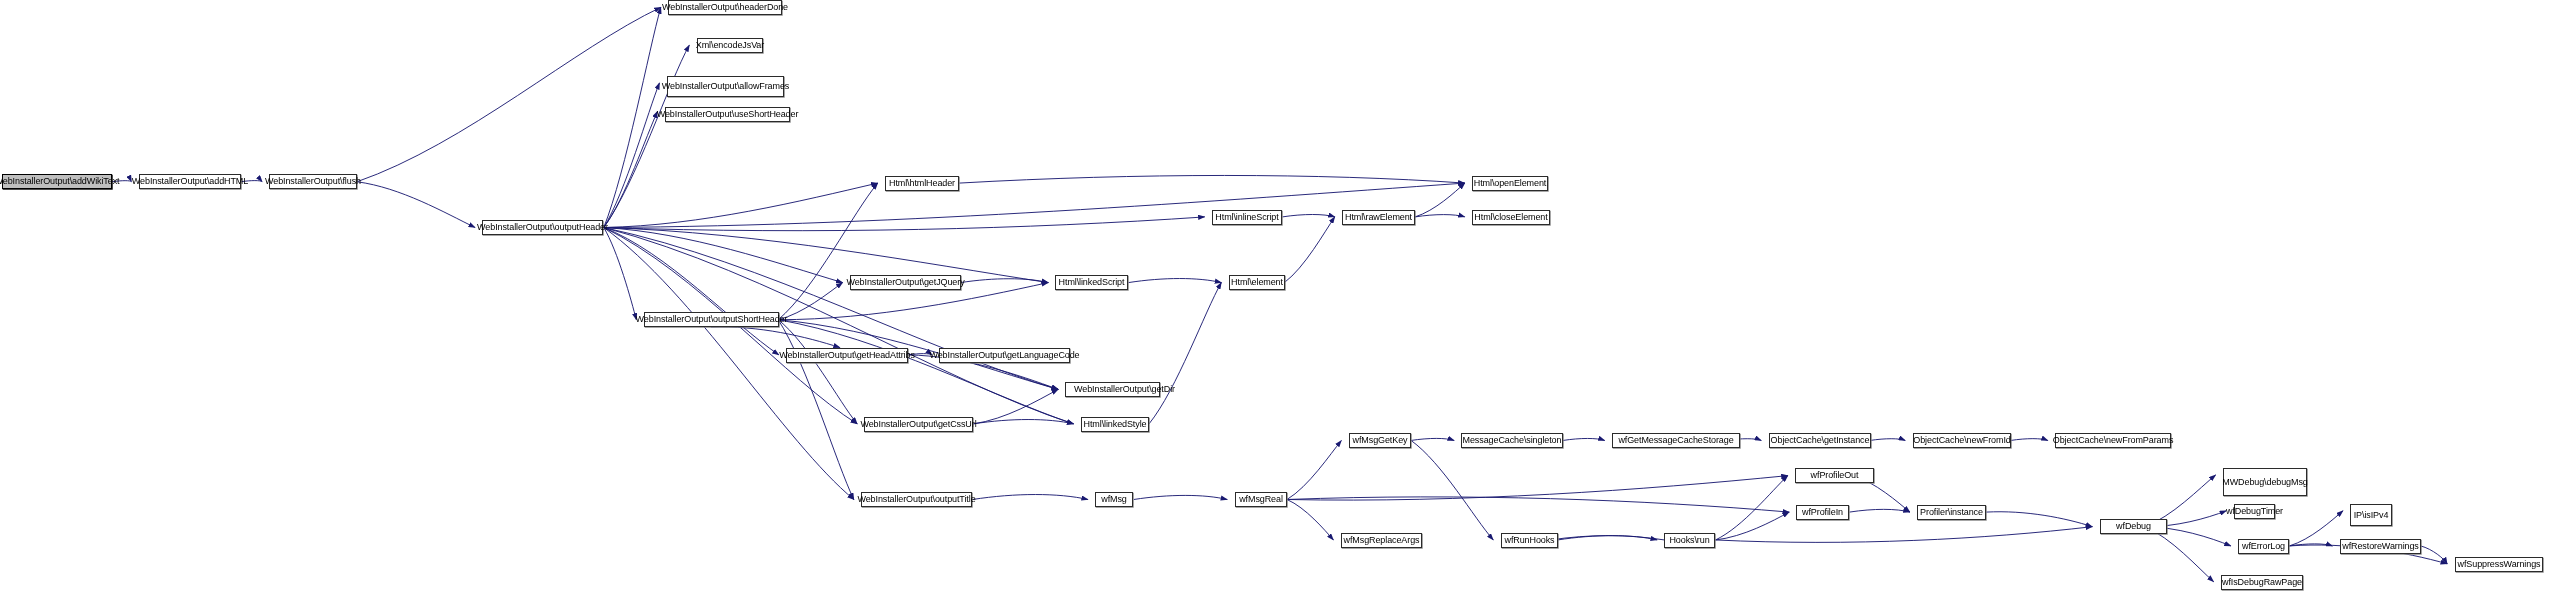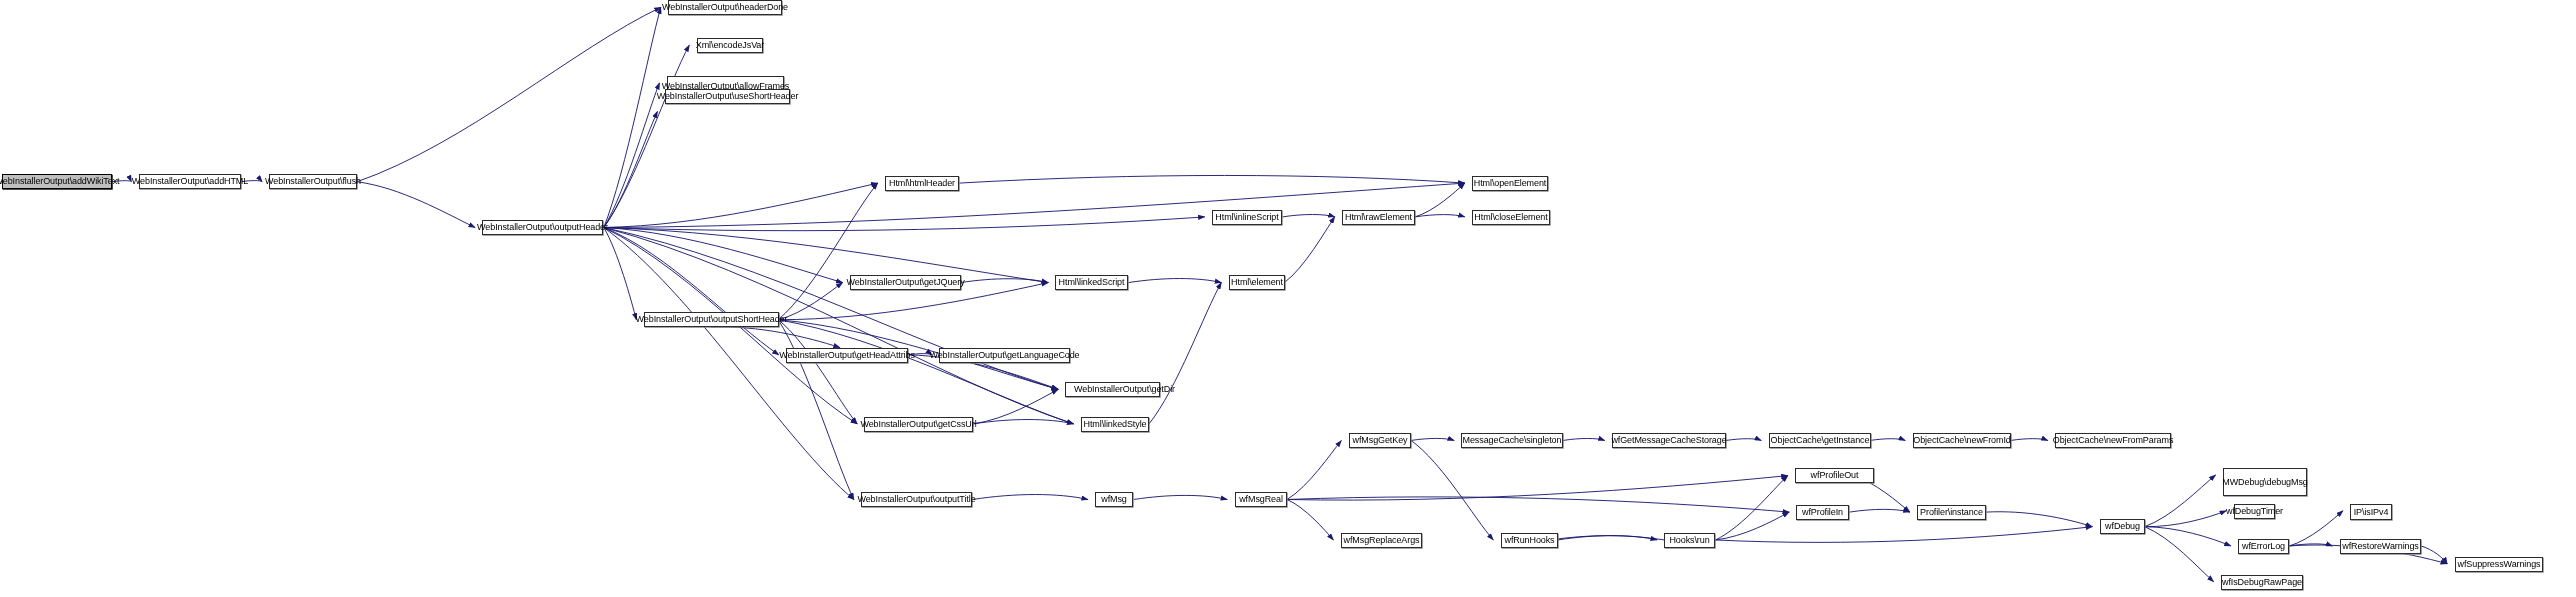--- a/index.html
+++ b/index.html
@@ -127,54 +127,54 @@
         <path d="M3649,823 C3666.85,827.6709999999999 3684.7,842.521 3689,850" fill="none" stroke="#191970" stroke-width="1.4" marker-end="url(#arrow)"></path>
       </g>
   </svg>
   <div id="nodes-group">
       <div class="node root" style="left: 2px; top: 174px; width: 110px; height: 14.6px;">WebInstallerOutput\addWikiText</div>
       <div class="node thick" style="left: 139px; top: 174px; width: 102px; height: 14.6px;">WebInstallerOutput\addHTML</div>
       <div class="node thick" style="left: 269px; top: 174px; width: 88px; height: 14.6px;">WebInstallerOutput\flush</div>
       <div class="node thick" style="left: 668px; top: 0px; width: 114px; height: 14.6px;">WebInstallerOutput\headerDone</div>
       <div class="node thick" style="left: 697px; top: 38px; width: 66px; height: 14.6px;">Xml\encodeJsVar</div>
       <div class="node thick" style="left: 667px; top: 76px; width: 117px; height: 21px;">WebInstallerOutput\allowFrames</div>
-      <div class="node thick" style="left: 665px; top: 89px; width: 125px; height: 14.6px;">WebInstallerOutput\useShortHeader</div>
+      <div class="node thick" style="left: 665px; top: 107px; width: 125px; height: 14.6px;">WebInstallerOutput\useShortHeader</div>
       <div class="node thick" style="left: 482px; top: 220px; width: 121px; height: 14.6px;">WebInstallerOutput\outputHeader</div>
       <div class="node thick" style="left: 885px; top: 176px; width: 74px; height: 14.6px;">Html\htmlHeader</div>
       <div class="node thick" style="left: 1212px; top: 210px; width: 70px; height: 14.6px;">Html\inlineScript</div>
       <div class="node thick" style="left: 1342px; top: 210px; width: 73px; height: 14.6px;">Html\rawElement</div>
       <div class="node thick" style="left: 1472px; top: 176px; width: 76px; height: 14.6px;">Html\openElement</div>
       <div class="node thick" style="left: 1472px; top: 210px; width: 78px; height: 14.6px;">Html\closeElement</div>
       <div class="node thick" style="left: 850px; top: 275px; width: 111px; height: 14.6px;">WebInstallerOutput\getJQuery</div>
       <div class="node thick" style="left: 1055px; top: 275px; width: 73px; height: 14.6px;">Html\linkedScript</div>
       <div class="node thick" style="left: 1229px; top: 275px; width: 56px; height: 14.6px;">Html\element</div>
       <div class="node thick" style="left: 644px; top: 312px; width: 135px; height: 14.6px;">WebInstallerOutput\outputShortHeader</div>
       <div class="node thick" style="left: 786px; top: 348px; width: 122px; height: 14.6px;">WebInstallerOutput\getHeadAttribs</div>
       <div class="node thick" style="left: 939px; top: 348px; width: 131px; height: 14.6px; text-align: center;">WebInstallerOutput\getLanguageCode</div>
       <div class="node thick" style="left: 1065px; top: 382px; width: 95px; height: 14.6px; padding-left: 24px;">WebInstallerOutput\getDir</div>
       <div class="node thick" style="left: 864px; top: 417px; width: 109px; height: 14.6px;">WebInstallerOutput\getCssUrl</div>
       <div class="node thick" style="left: 1081px; top: 417px; width: 68px; height: 14.6px;">Html\linkedStyle</div>
       <div class="node thick" style="left: 861px; top: 492px; width: 111px; height: 14.6px;">WebInstallerOutput\outputTitle</div>
       <div class="node thick" style="left: 1095px; top: 492px; width: 38px; height: 14.6px;">wfMsg</div>
       <div class="node thick" style="left: 1235px; top: 492px; width: 52px; height: 14.6px;">wfMsgReal</div>
       <div class="node thick" style="left: 1349px; top: 433px; width: 62px; height: 14.6px;">wfMsgGetKey</div>
       <div class="node thick" style="left: 1461px; top: 433px; width: 102px; height: 14.6px;">MessageCache\singleton</div>
-      <div class="node thick" style="left: 1612px; top: 433px; width: 114px; height: 14.6px;">wfGetMessageCacheStorage</div>
+      <div class="node thick" style="left: 1612px; top: 433px; width: 128px; height: 14.6px;">wfGetMessageCacheStorage</div>
       <div class="node thick" style="left: 1769px; top: 433px; width: 102px; height: 14.6px;">ObjectCache\getInstance</div>
       <div class="node thick" style="left: 1913px; top: 433px; width: 98px; height: 14.6px;">ObjectCache\newFromId</div>
       <div class="node thick" style="left: 2055px; top: 433px; width: 116px; height: 14.6px;">ObjectCache\newFromParams</div>
       <div class="node thick" style="left: 1341px; top: 533px; width: 81px; height: 14.6px;">wfMsgReplaceArgs</div>
       <div class="node thick" style="left: 1501px; top: 533px; width: 57px; height: 14.6px;">wfRunHooks</div>
       <div class="node thick" style="left: 1664px; top: 533px; width: 51px; height: 14.6px;">Hooks\run</div>
       <div class="node thick" style="left: 1795px; top: 468px; width: 79px; height: 14.6px;">wfProfileOut</div>
       <div class="node thick" style="left: 1796px; top: 505px; width: 53px; height: 14.6px;">wfProfileIn</div>
       <div class="node thick" style="left: 1917px; top: 505px; width: 69px; height: 14.6px;">Profiler\instance</div>
-      <div class="node thick" style="left: 2100px; top: 519px; width: 45px; height: 14.6px;">wfDebug</div>
+      <div class="node thick" style="left: 2100px; top: 519px; width: 67px; height: 14.6px;">wfDebug</div>
       <div class="node thick" style="left: 2223px; top: 468px; width: 84px; height: 28px;">MWDebug\debugMsg</div>
       <div class="node thick" style="left: 2234px; top: 504px; width: 41px; height: 14.6px;">wfDebugTimer</div>
       <div class="node thick" style="left: 2238px; top: 539px; width: 51px; height: 14.6px;">wfErrorLog</div>
       <div class="node thick" style="left: 2221px; top: 575px; width: 82px; height: 14.6px;">wfIsDebugRawPage</div>
-      <div class="node thick" style="left: 2350px; top: 504px; width: 42px; height: 16px;">IP\isIPv4</div>
+      <div class="node thick" style="left: 2350px; top: 504px; width: 42px; height: 22px;">IP\isIPv4</div>
       <div class="node thick" style="left: 2340px; top: 539px; width: 81px; height: 14.6px;">wfRestoreWarnings</div>
       <div class="node thick" style="left: 2455px; top: 557px; width: 88px; height: 14.6px;">wfSuppressWarnings</div>
     </div>
 </div>
 
 
 </body></html>

